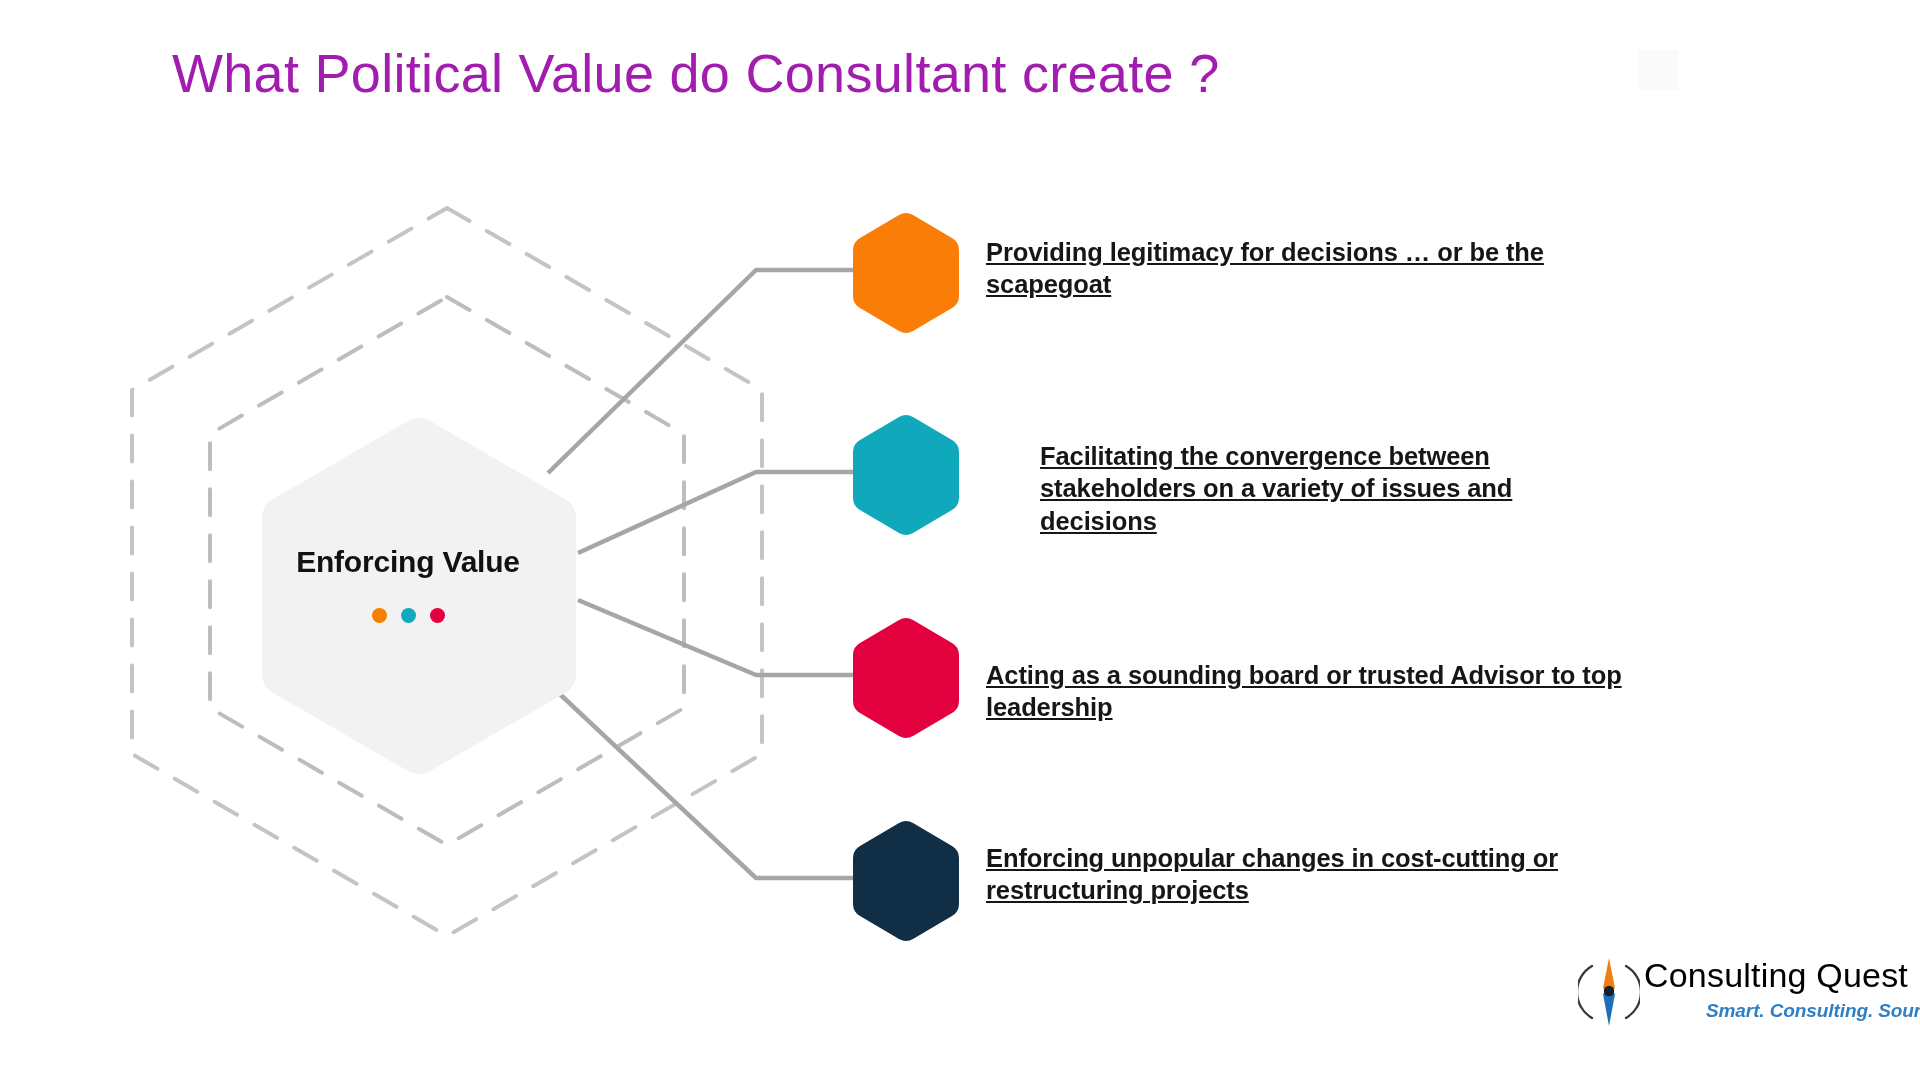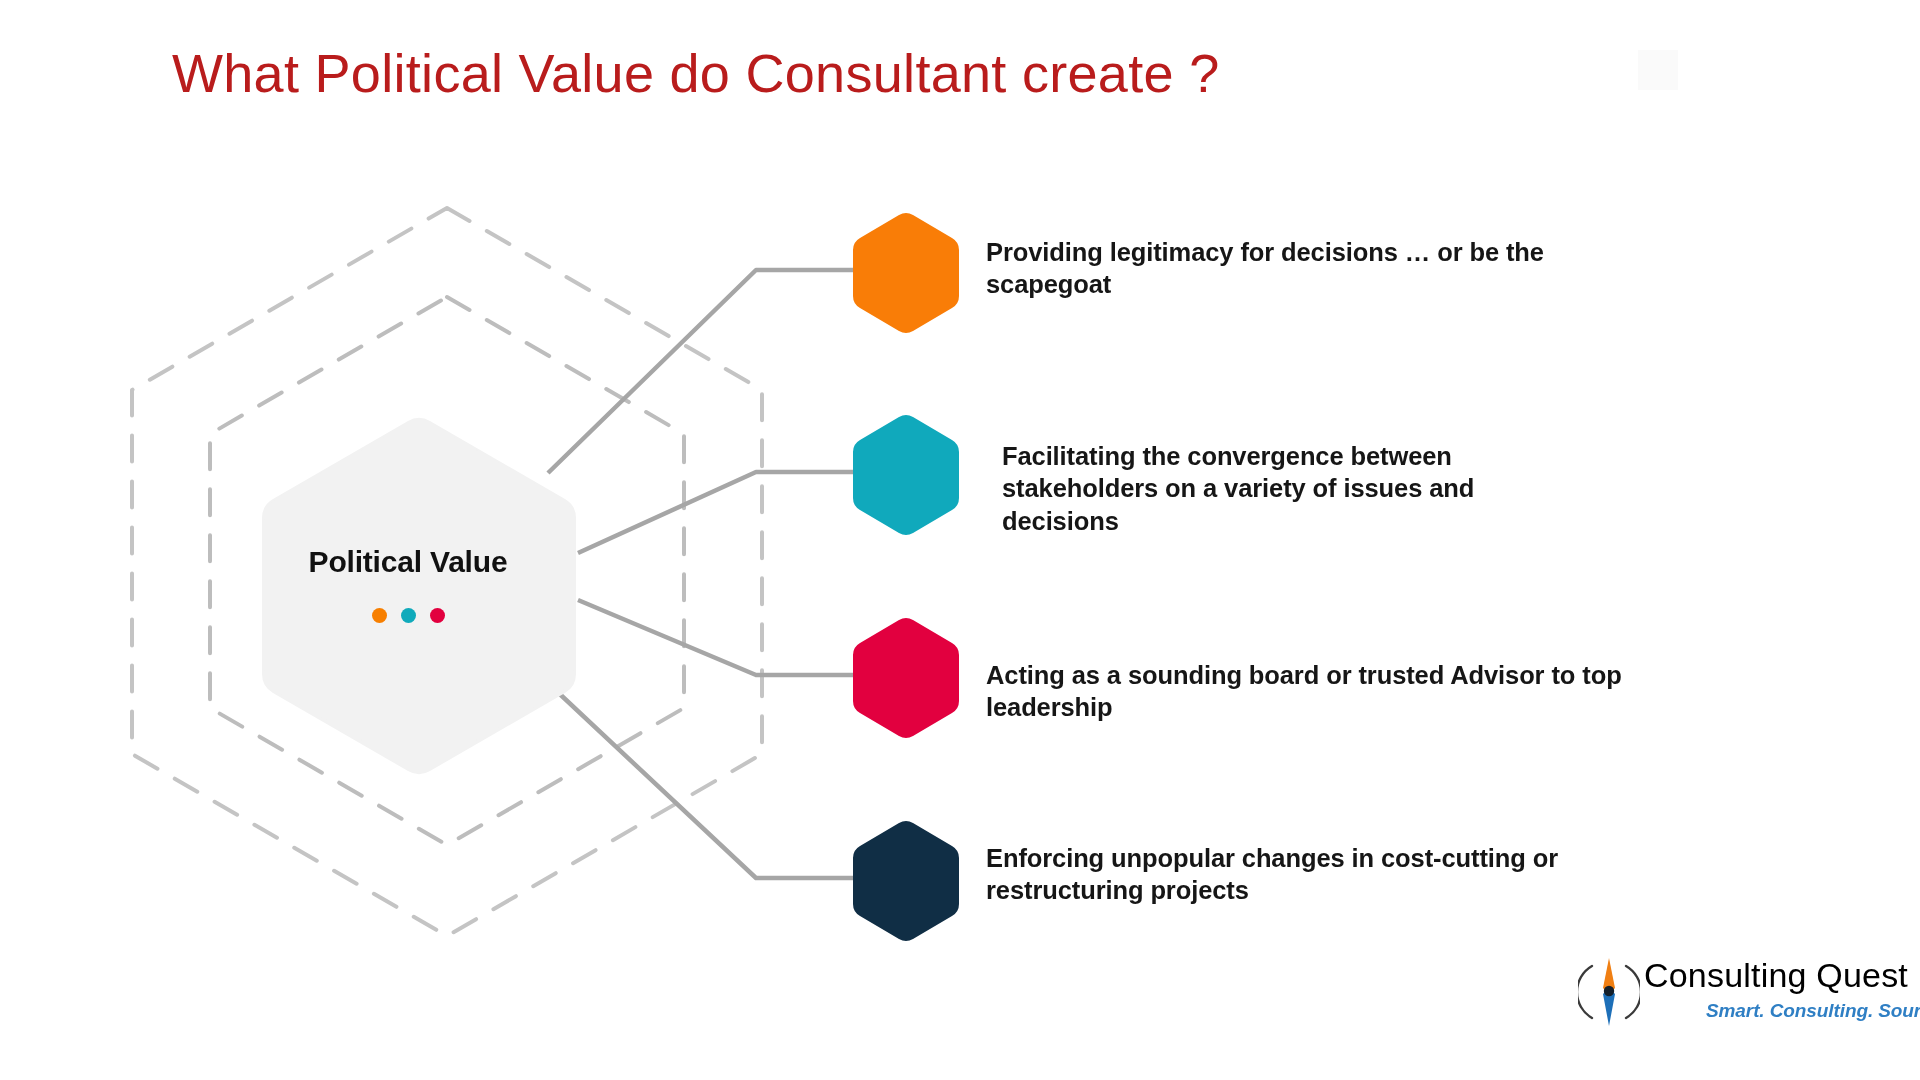--- a/index.html
+++ b/index.html
@@ -38,23 +38,24 @@
   }
 
   
   .item-text {
     position: absolute;
     font-size: 25.5px;
     font-weight: bold;
     line-height: 1.27;
     color: #161616;
     letter-spacing: -0.1px;
+    text-decoration: underline;
   }
   #item-text-0 { left: 986px; top: 236px; width: 680px; }
-  #item-text-1 { left: 1002px; top: 440px; width: 580px; }
+  #item-text-1 { left: 1040px; top: 440px; width: 580px; }
   #item-text-2 { left: 986px; top: 641px; width: 690px; margin-top: 18px; }
   #item-text-3 { left: 986px; top: 842px; width: 660px; }
 
   
   #center-label {
     position: absolute;
     left: 243px;
     top: 545px;
     width: 330px;
     text-align: center;
@@ -122,21 +123,21 @@
     top: 50px;
     width: 40px;
     height: 40px;
     opacity: 0.02;
     background: #000;
   }
 </style>
 </head>
 <body>
 
-<div id="slide-title" style="color: #b91c1c;">What Political Value do Consultant create ?</div>
+<div id="slide-title" style="color: #a21caf;">What Political Value do Consultant create ?</div>
 
 <div id="corner-watermark"></div>
 
 <svg id="diagram-svg" viewBox="0 0 1920 1080" xmlns="http://www.w3.org/2000/svg">
 
   <path id="ring-outer" d="M 447 208
            L 762 390
            L 762 754
            L 447 936
            L 132 754
@@ -227,21 +228,21 @@
              Q 853 912 860 916
              L 899 939
              Q 906 943 913 939
              L 952 916
              Q 959 912 959 904
              L 959 858
              Q 959 850 952 846 Z" fill="#102E45"></path>
   </g>
 </svg>
 
-<div id="center-label">Political Value</div>
+<div id="center-label">Enforcing Value</div>
 <div id="center-dots">
   <span class="dot" style="background:#F77F00"></span>
   <span class="dot" style="background:#10AABB"></span>
   <span class="dot" style="background:#E2003F"></span>
 </div>
 
 <div class="item-text" id="item-text-0">Providing legitimacy for decisions … or be the scapegoat</div>
 <div class="item-text" id="item-text-1">Facilitating the convergence between stakeholders on a variety of issues and decisions</div>
 <div class="item-text" id="item-text-2">Acting as a sounding board or trusted Advisor to top leadership</div>
 <div class="item-text" id="item-text-3">Enforcing unpopular changes in cost-cutting or restructuring projects</div>

